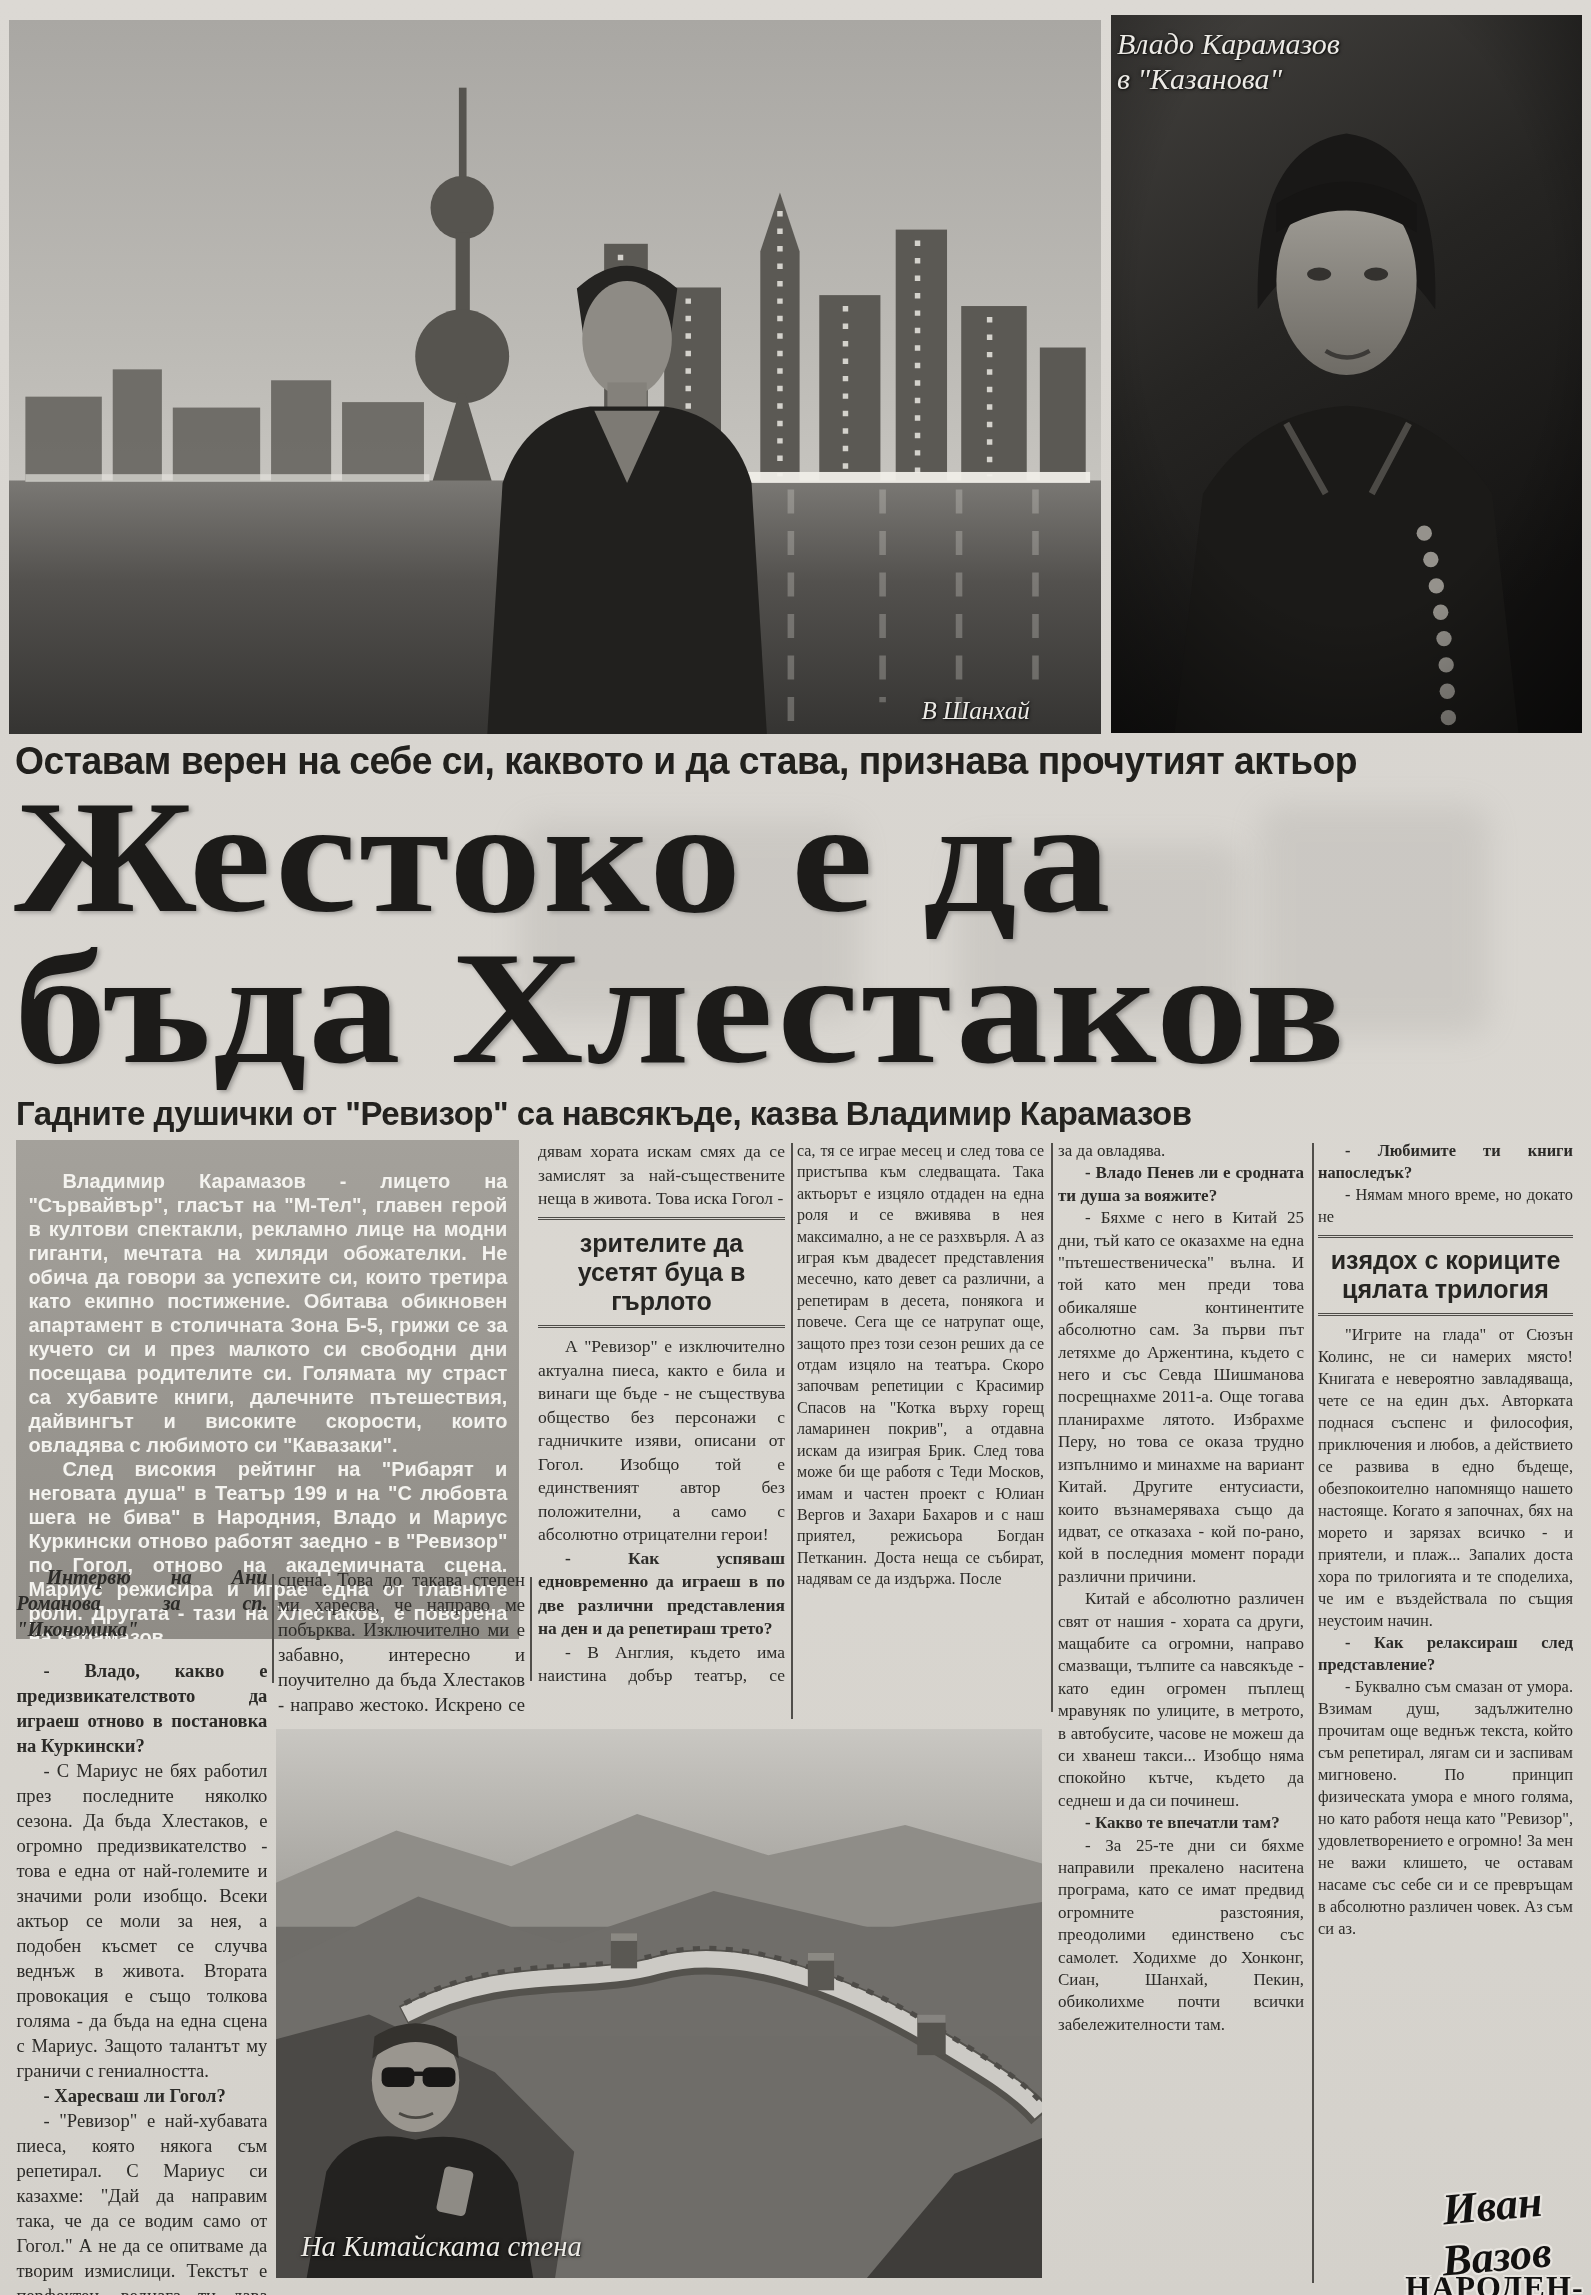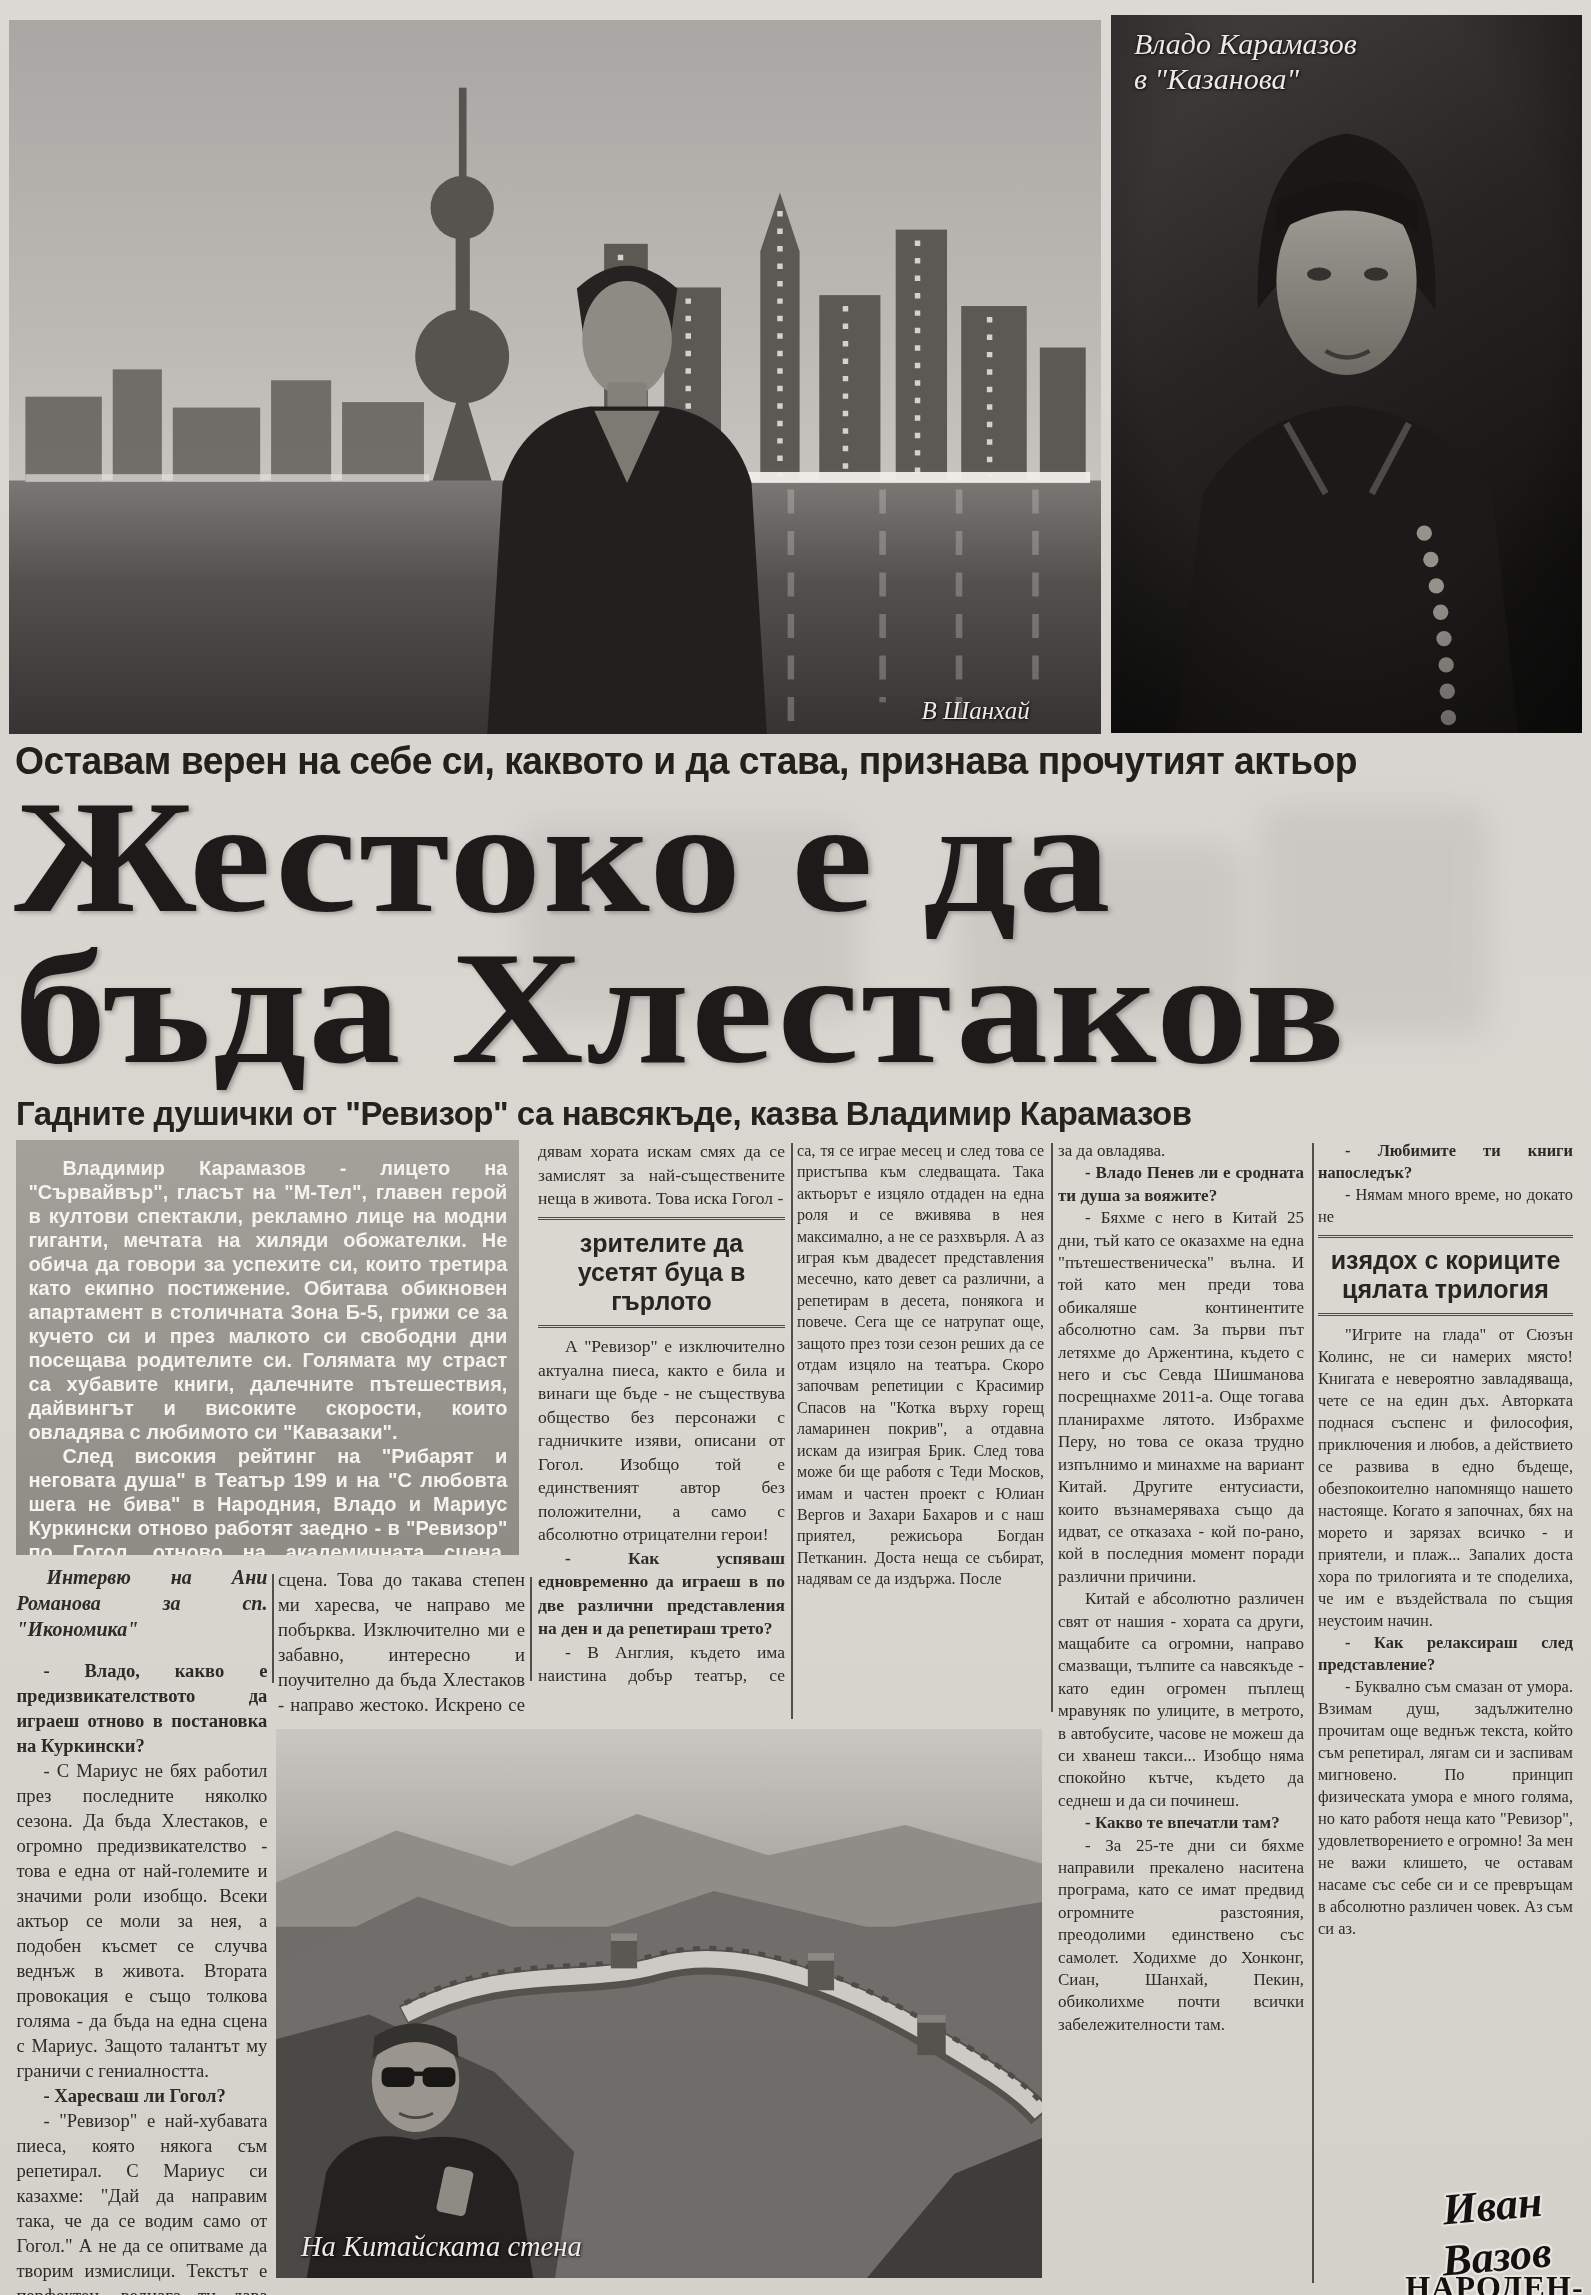--- a/index.html
+++ b/index.html
@@ -6,33 +6,33 @@
   #page{position:relative;width:1591px;height:2295px;background:linear-gradient(180deg,#dcd9d4 0%,#d8d5d0 30%,#dad7d1 55%,#d4d1cb 100%);overflow:hidden;font-family:"Liberation Serif",serif;color:#2c2b28;}
 
   .photo{position:absolute;overflow:hidden;background:#6f6d69;}
   #photo-shanghai{left:8.8px;top:20px;width:1092px;height:714px;}
   #photo-casanova{left:1111px;top:15.3px;width:471px;height:718px;}
   #photo-wall{left:276px;top:1729px;width:766px;height:549px;}
   .photo svg{display:block;width:100%;height:100%;}
 
   .caption{position:absolute;font-style:italic;font-family:"Liberation Serif",serif;color:#eceae5;text-shadow:0 0 4.4px rgba(0,0,0,.65),1.1px 1.1px 1.6px rgba(0,0,0,.5);}
   #cap-shanghai{right:71px;bottom:8.8px;font-size:25px;}
-  #cap-casanova{left:23px;top:12px;font-size:30px;line-height:1.16;}
+  #cap-casanova{left:6px;top:12px;font-size:30px;line-height:1.16;}
   #cap-wall{left:25px;bottom:15.3px;font-size:28.5px;}
 
   #kicker{position:absolute;left:15.3px;top:740px;width:1571px;font-family:"Liberation Sans",sans-serif;font-weight:bold;font-size:38px;letter-spacing:-0.5px;color:#21201d;white-space:nowrap;transform:scaleX(.98);transform-origin:left;}
 
   .ghost{position:absolute;background:#908e8a;opacity:.18;filter:blur(15.3px);border-radius:22px;}
 
   #headline{position:absolute;left:14.2px;top:782px;font-weight:bold;font-size:162px;line-height:.93;letter-spacing:1.6px;color:#1c1b19;transform:scaleX(1.14);transform-origin:left top;text-shadow:2.2px 2.2px 3.8px rgba(45,45,45,.35);}
   #headline .hl{display:block;white-space:nowrap;}
 
   #deck{position:absolute;left:16.4px;top:1094px;font-family:"Liberation Sans",sans-serif;font-weight:bold;font-size:34px;letter-spacing:-0.5px;color:#23221f;white-space:nowrap;transform:scaleX(.97);transform-origin:left;}
 
-  #intro{position:absolute;left:16.4px;top:1140px;width:503px;height:415px;box-sizing:border-box;padding:16px 12px;background:linear-gradient(180deg,#a4a19b,#8f8c86);font-family:"Liberation Sans",sans-serif;font-weight:bold;font-size:20px;line-height:24px;color:#f4f3ef;text-align:justify;overflow:hidden;}
+  #intro{position:absolute;left:16.4px;top:1140px;width:503px;height:499px;box-sizing:border-box;padding:29px 12px;background:linear-gradient(180deg,#a4a19b,#8f8c86);font-family:"Liberation Sans",sans-serif;font-weight:bold;font-size:20px;line-height:24px;color:#f4f3ef;text-align:justify;overflow:hidden;}
   #intro p{margin:0;text-indent:34px;}
 
   .col{position:absolute;text-align:justify;overflow:hidden;}
   #col1{left:16.4px;top:1564px;width:251px;height:731px;font-size:18.6px;line-height:25px;}
   #col2{left:278px;top:1567px;width:247px;height:160px;font-size:18.6px;line-height:25px;}
   #col3{left:538px;top:1140px;width:247px;height:549px;font-size:17.5px;line-height:23.5px;}
   #col4{left:797px;top:1140px;width:247px;height:585px;font-size:16px;line-height:21.4px;}
   #col5{left:1058px;top:1140px;width:246px;height:1149px;font-size:17px;line-height:22.4px;}
   #col6{left:1318px;top:1140px;width:255px;height:1149px;font-size:16.4px;line-height:22px;}
   .col p{margin:0;}

